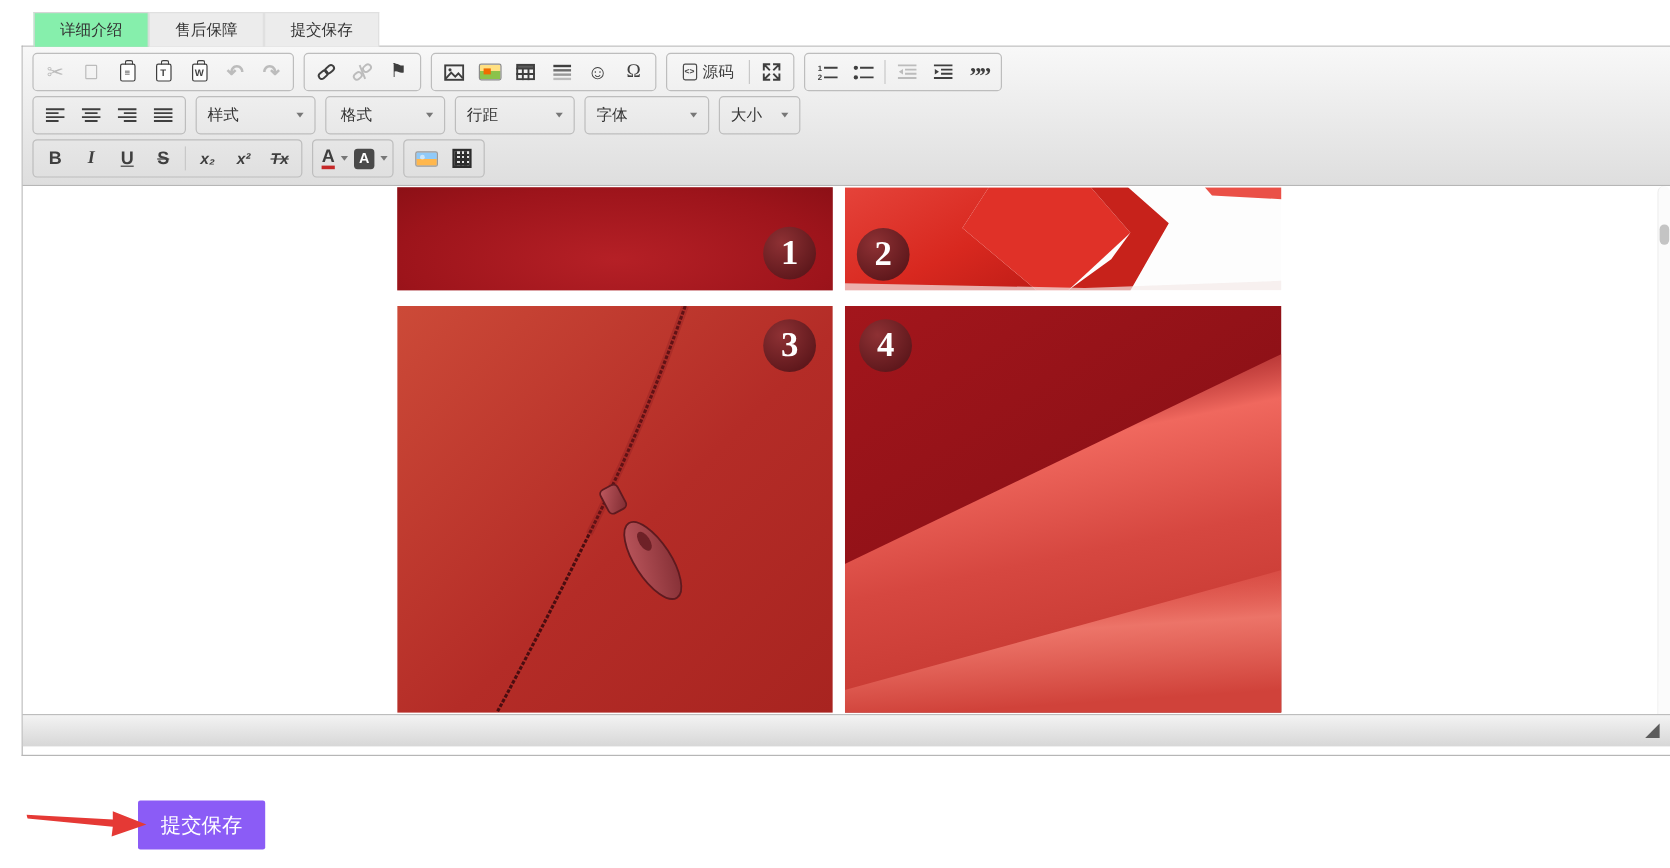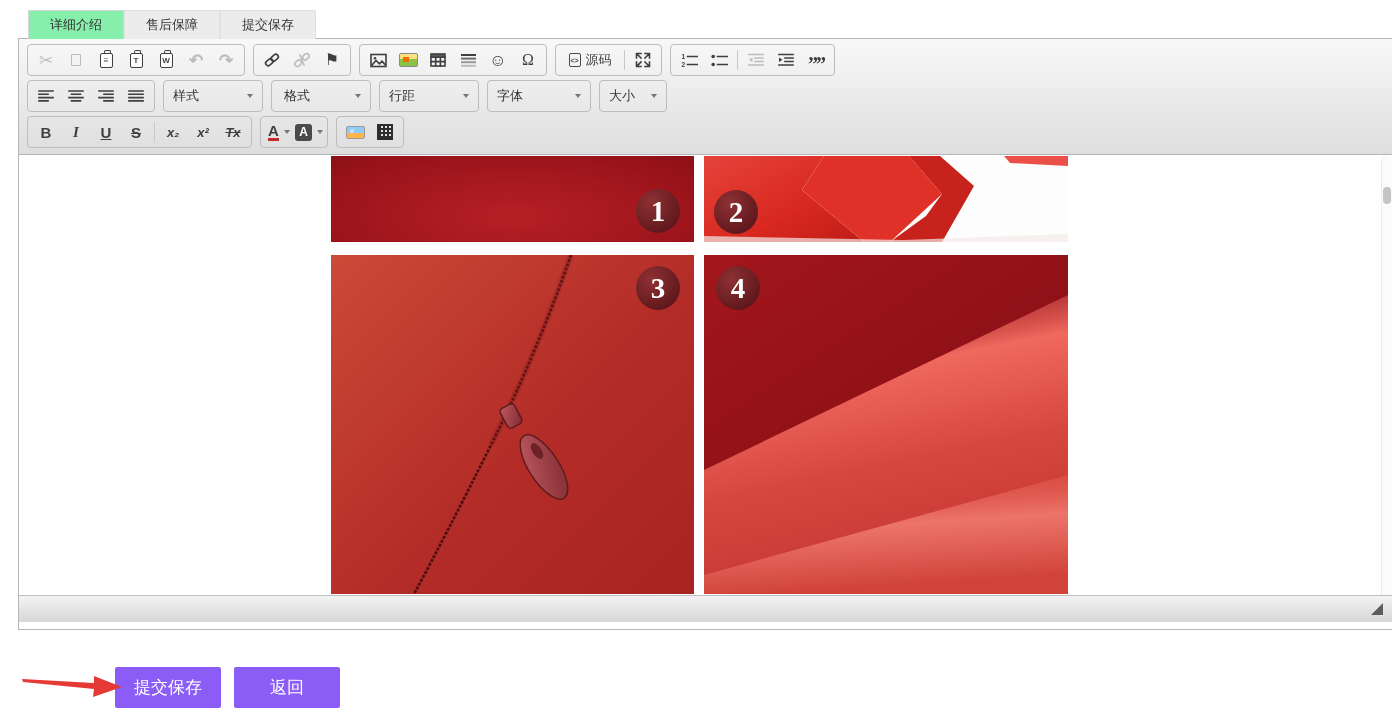--- a/index.html
+++ b/index.html
@@ -426,20 +426,19 @@
       </div>
     </div>
 
     <div class="bottombar">
       <div class="resize-handle"></div>
     </div>
   </div>
 
   <div class="actions">
     <button class="btn-primary">提交保存</button>
-    <button class="btn-primary">返回</button>
   </div>
 
   <svg class="annot-arrow" width="102" height="28" viewBox="0 0 102 28">
     <polygon points="0,7 72,11 72,4 100,15 71,25 72,17 1,10" fill="#e53935"></polygon>
   </svg>
 
 </div>
 
 </body></html>

